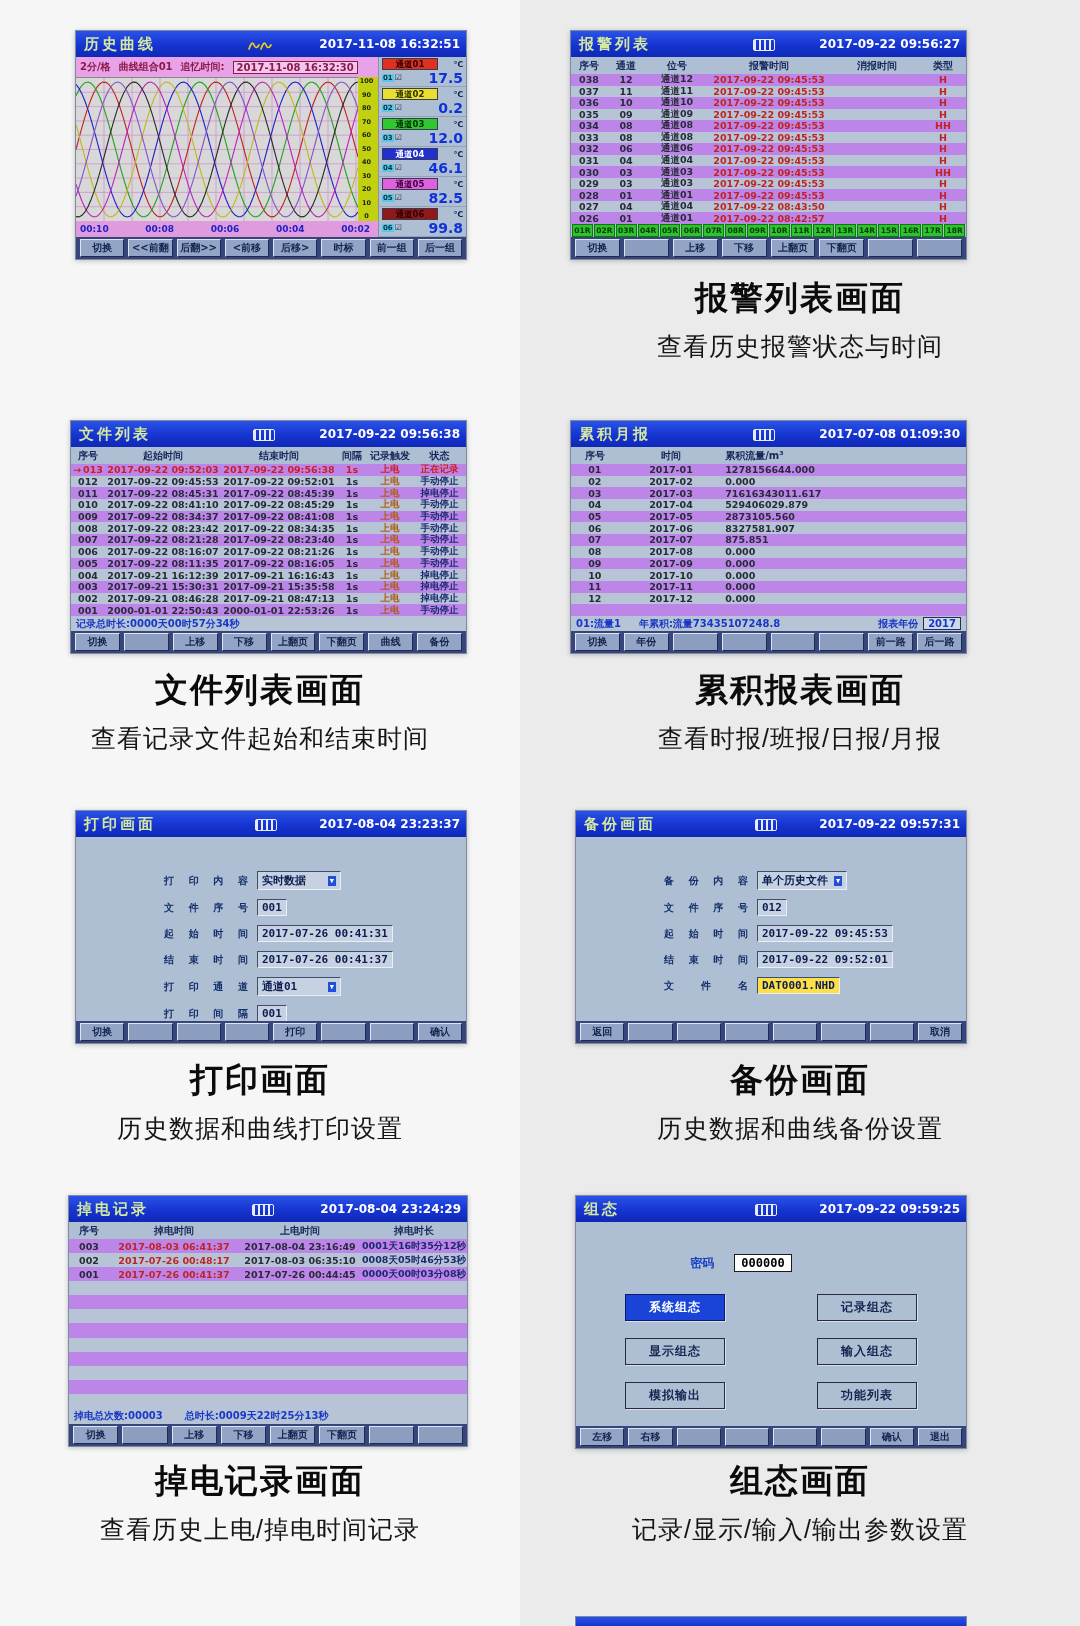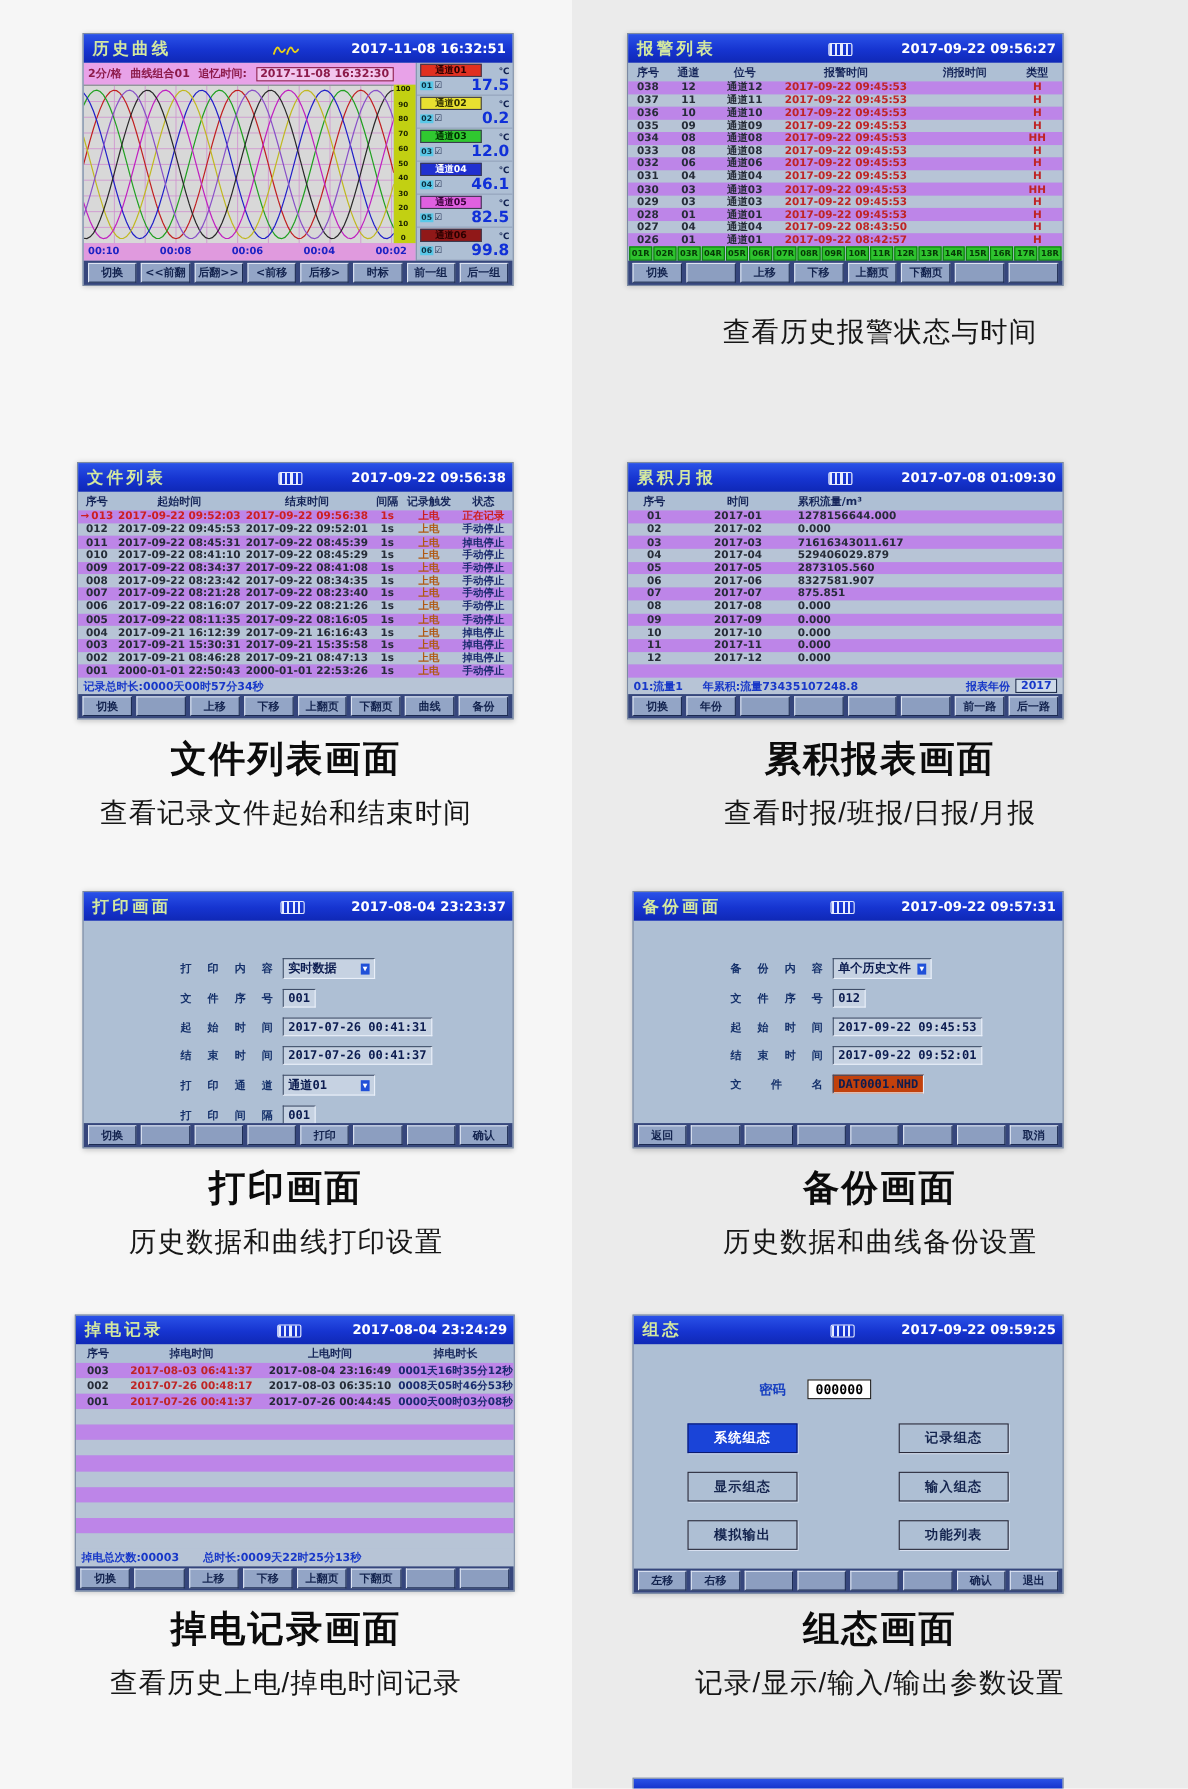--- a/index.html
+++ b/index.html
@@ -74,21 +74,21 @@
   .ch-val{margin-left:auto;font-size:14px;font-weight:bold;color:#1030d8;}
 
   
   .formbody{position:absolute;left:0;right:0;top:26px;bottom:22px;padding:34px 0 0 88px;box-sizing:border-box;}
   .frow{display:flex;align-items:center;margin-bottom:9px;}
   .flabel{width:84px;text-align:justify;text-align-last:justify;color:#14306a;font-weight:bold;font-size:10px;margin-right:9px;}
   .fbox{display:inline-flex;align-items:center;background:#c6d2e2;border:1px solid #3e4d68;
         border-bottom-color:#e9eff9;border-right-color:#e9eff9;padding:1px 4px;font-size:11px;font-weight:bold;
         color:#0c1c50;font-family:"DejaVu Sans Mono","DejaVu Sans",monospace;min-height:13px;}
   .fdrop{min-width:74px;justify-content:space-between;}
-  .fhl{background:#c2410c;}
+  .fhl{background:#fde047;}
   .darrow{margin-left:6px;background:#2050d8;color:#fff;font-size:7px;padding:1px 2px;line-height:8px;}
 
   
   .cfg-body{position:absolute;left:0;right:0;top:26px;bottom:22px;}
   .pwrow{display:flex;align-items:center;justify-content:center;margin-top:32px;margin-left:-60px;}
   .pwlabel{color:#1840c0;font-size:12px;font-weight:bold;margin-right:20px;}
   .pwbox{background:#fff;border:1px solid #1a1a1a;color:#000;font-weight:bold;font-size:12px;padding:1px 6px;
          font-family:"DejaVu Sans Mono",monospace;}
   .cfg-grid{display:grid;grid-template-columns:100px 100px;column-gap:92px;row-gap:17px;
             justify-content:center;margin-top:22px;}
@@ -402,20 +402,21 @@
           <div class="btn bempty"></div>
           <div class="btn">上移</div>
           <div class="btn">下移</div>
           <div class="btn">上翻页</div>
           <div class="btn">下翻页</div>
           <div class="btn bempty"></div>
           <div class="btn bempty"></div>
         </div>
     </div>
     <div class="cap" style="top:276px">
+      <div class="cap-t">报警列表画面</div>
       <div class="cap-s">查看历史报警状态与时间</div>
     </div>
   </section>
 
   <section class="cell" style="left:0;top:390px;width:520px;height:390px">
     <div class="dev" style="left:70px;top:30px;width:395px;height:232px">
       <div class="tbar">
         <span class="tt">文件列表</span>
         <span class="tic"></span>
         <span class="ttime">2017-09-22 09:56:38</span>

